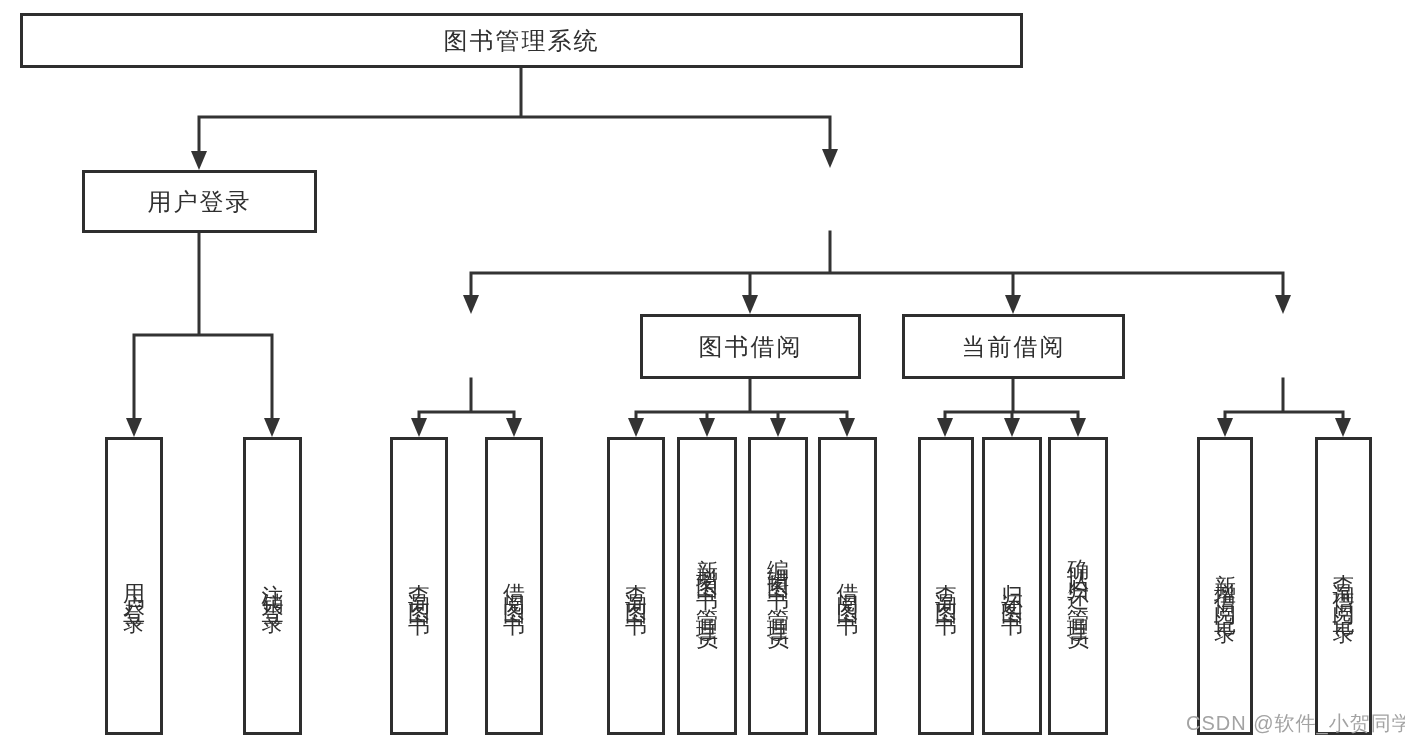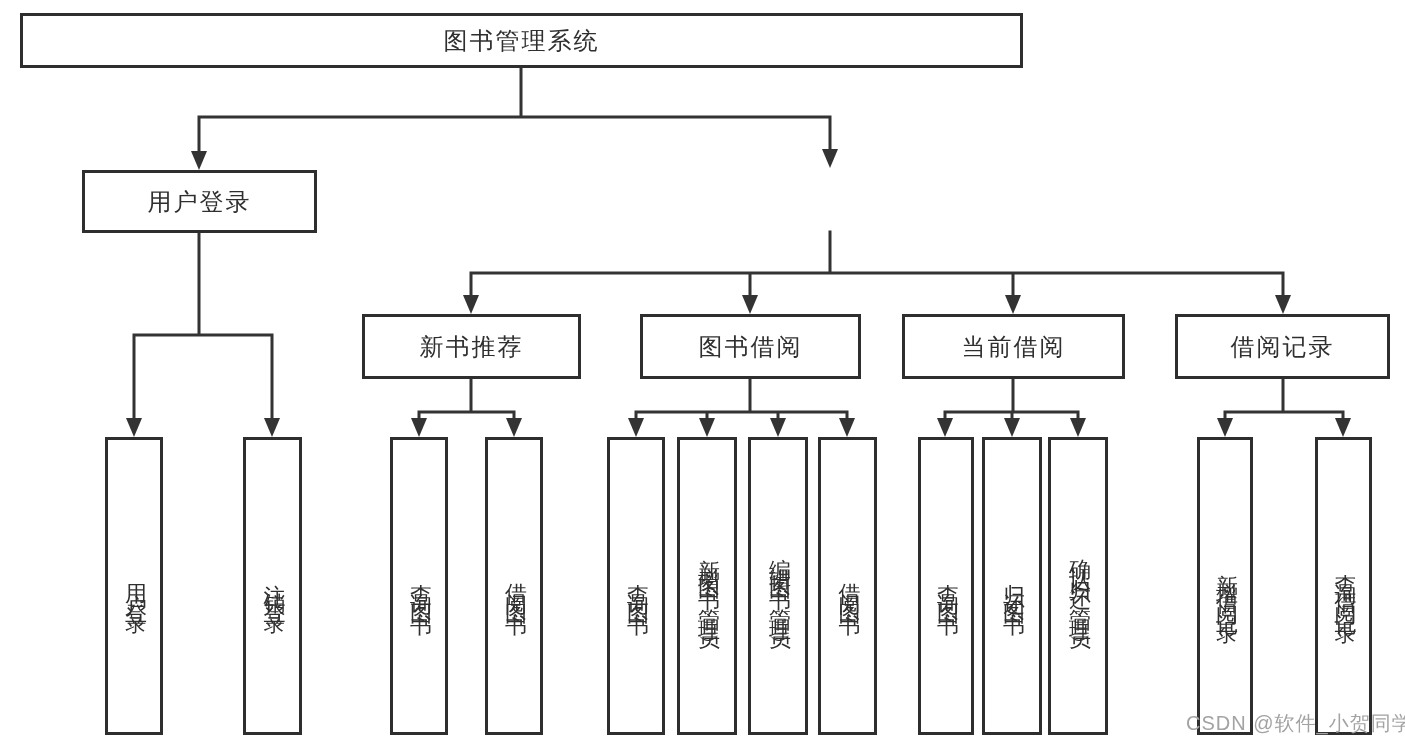--- a/index.html
+++ b/index.html
@@ -23,21 +23,20 @@
   .box{
     position:absolute;
     background:var(--bg);
     border:3px solid var(--box-border);
     display:flex;align-items:center;justify-content:center;
     text-align:center;
   }
   .box .label{
     color:var(--text);
     white-space:nowrap;
-    font-family:Liberation Mono, monospace;
   }
   .box.h .label{
     font-size:24px;
     letter-spacing:2px;
   }
   .box.v .label{
     writing-mode:vertical-rl;
     text-orientation:mixed;
     font-size:22px;
     letter-spacing:10px;
@@ -94,31 +93,25 @@
   </svg>
 
   <div class="box h" style="left:20px;top:13px;width:1003px;height:55px">
     <span class="label">图书管理系统</span>
   </div>
 
   <div class="box h" style="left:82px;top:170px;width:235px;height:63px">
     <span class="label">用户登录</span>
   </div>
 
-  <div class="box h" style="left:362px;top:314px;width:219px;height:65px">
-    <span class="label">新书推荐</span>
-  </div>
   <div class="box h" style="left:902px;top:314px;width:223px;height:65px">
     <span class="label">当前借阅</span>
   </div>
   <div class="box h" style="left:640px;top:314px;width:221px;height:65px">
     <span class="label">图书借阅</span>
-  </div>
-  <div class="box h" style="left:1175px;top:314px;width:215px;height:65px">
-    <span class="label">借阅记录</span>
   </div>
 
   <div class="box v" style="left:105px;top:437px;width:58px;height:298px">
     <span class="label">用户登录</span>
   </div>
   <div class="box v" style="left:243px;top:437px;width:59px;height:298px">
     <span class="label">注销登录</span>
   </div>
 
   <div class="box v" style="left:390px;top:437px;width:58px;height:298px">

